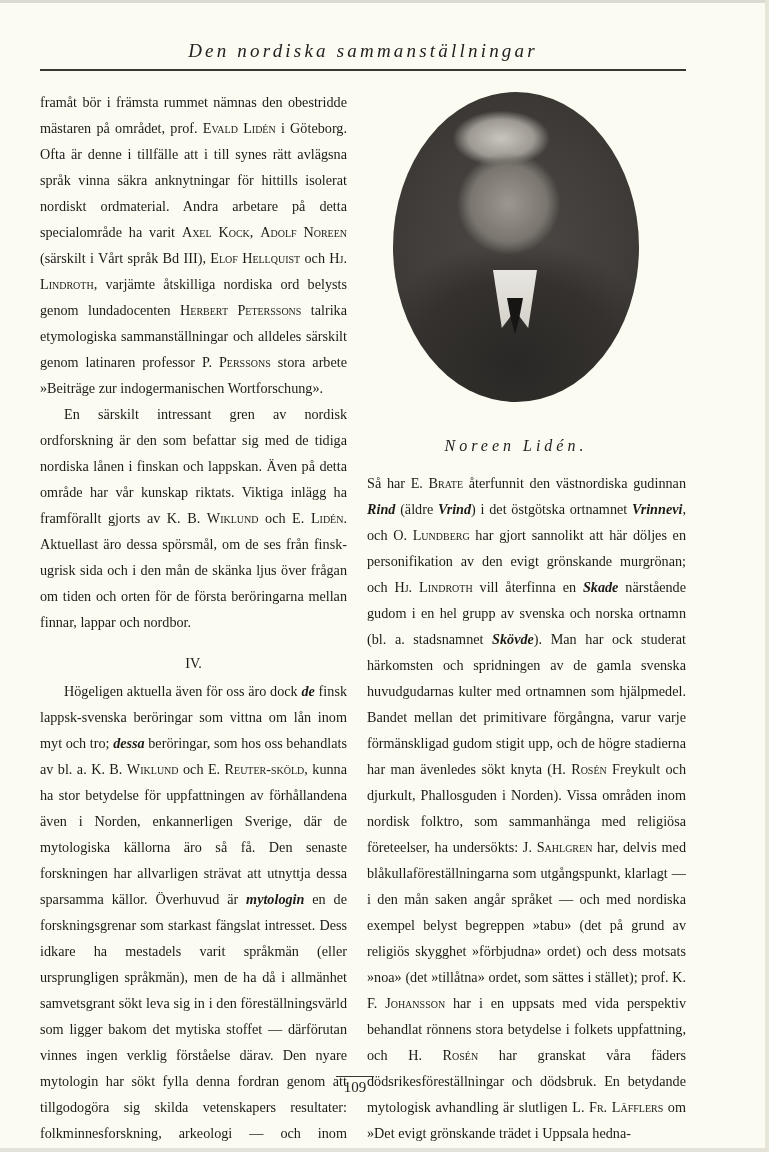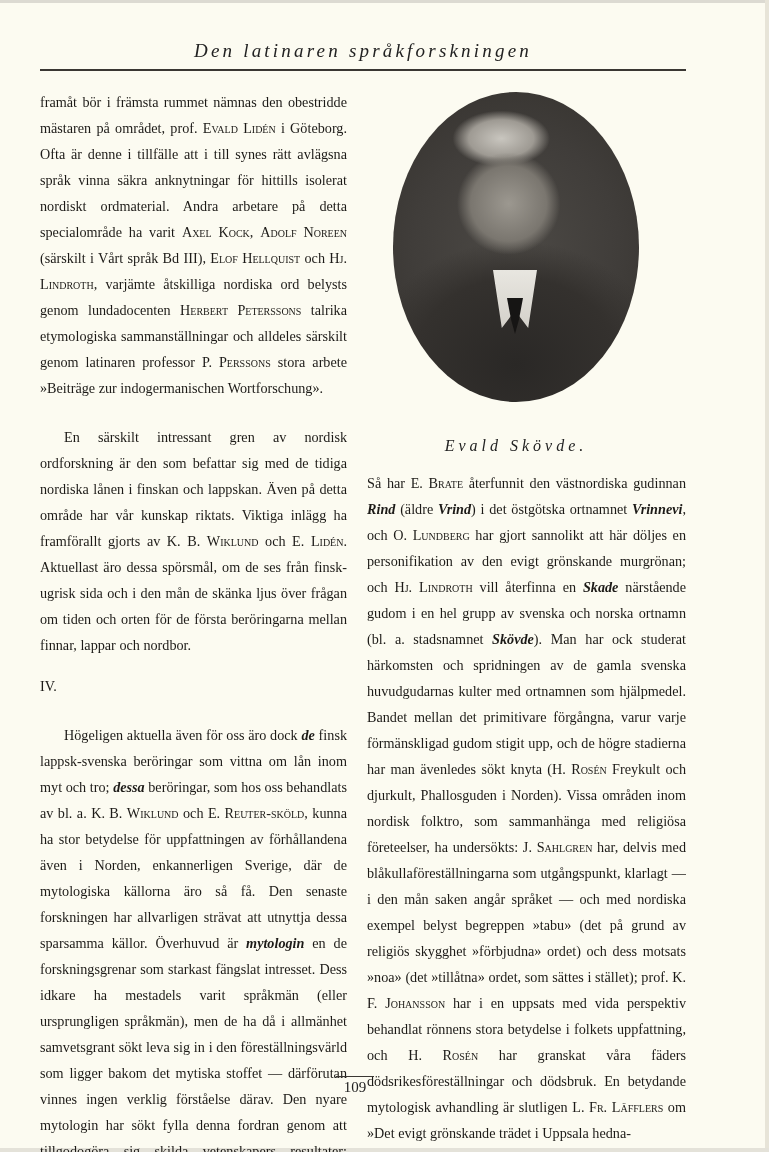--- a/index.html
+++ b/index.html
@@ -18,24 +18,24 @@
     position: absolute; left: 40px; top: 40px; width: 646px;
     text-align: center; font-style: italic; font-size: 19px;
     letter-spacing: 3.2px; color: #222;
   }
   .head-rule { position: absolute; left: 40px; top: 69px; width: 646px; height: 1.5px; background: #3a3733; }
 
   .col { position: absolute; font-size: 14.2px; line-height: 26px; text-align: justify; }
   .col-left { left: 40px; top: 89px; width: 307px; }
   .col-right { left: 367px; top: 470px; width: 319px; }
   .col p { margin: 0; text-indent: 0; }
-  .col p.indent { text-indent: 24px; margin-top: 23px; }
+  .col p.indent { text-indent: 24px; }
   .sc { font-variant: small-caps; }
   .it { font-style: italic; font-weight: bold; }
-  .section-num { text-align: left; margin: 15px 0 2px 0 !important; text-indent: 0 !important; }
+  .section-num { text-align: center; margin: 15px 0 2px 0 !important; text-indent: 0 !important; }
 
   .portrait-wrap { position: absolute; left: 393px; top: 92px; width: 246px; height: 310px; }
   .portrait {
     width: 246px; height: 310px; border-radius: 50%;
     background:
       radial-gradient(ellipse 28% 22% at 47% 36%, #9c9890 0%, #7a766f 55%, transparent 75%),
       radial-gradient(ellipse 22% 10% at 44% 15%, #c9c6bf 0%, #9e9a93 60%, transparent 90%),
       radial-gradient(ellipse 60% 40% at 50% 88%, #2a2826 0%, #34312e 70%, transparent 100%),
       radial-gradient(ellipse 70% 60% at 50% 50%, #4c4945 0%, #403d3a 60%, #36332f 100%);
     position: relative; overflow: hidden;
@@ -53,37 +53,37 @@
   .folio-rule { position: absolute; left: 336px; top: 1076px; width: 38px; height: 1px; background: #3a3733; }
   .folio { position: absolute; left: 336px; top: 1079px; width: 38px; text-align: center; font-size: 15px; color: #222; }
 </style>
 </head>
 <body>
 
 <div class="page-edge-top"></div>
 <div class="page-edge-right"></div>
 <div class="page-edge-bottom"></div>
 
-<div class="running-head">Den latinaren språkforskningen</div>
+<div class="running-head">Den nordiska sammanställningar</div>
 <div class="head-rule"></div>
 
 <div class="col col-left">
   <p><span>framåt bör i främsta rummet nämnas den obestridde mästaren på området, prof. </span><span class="sc">Evald Lidén</span><span> i Göteborg. Ofta är denne i tillfälle att i till synes rätt avlägsna språk vinna säkra anknytningar för hittills isolerat nordiskt ordmaterial. Andra arbetare på detta specialområde ha varit </span><span class="sc">Axel Kock</span><span>, </span><span class="sc">Adolf Noreen</span><span> (särskilt i Vårt språk Bd III), </span><span class="sc">Elof Hellquist</span><span> och </span><span class="sc">Hj. Lindroth</span><span>, varjämte åtskilliga nordiska ord belysts genom lundadocenten </span><span class="sc">Herbert Peterssons</span><span> talrika etymologiska sammanställningar och alldeles särskilt genom latinaren professor P. </span><span class="sc">Perssons</span><span> stora arbete »Beiträge zur indogermanischen Wortforschung».</span></p>
   <p class="indent"><span>En särskilt intressant gren av nordisk ordforskning är den som befattar sig med de tidiga nordiska lånen i finskan och lappskan. Även på detta område har vår kunskap riktats. Viktiga inlägg ha framförallt gjorts av K. B. </span><span class="sc">Wiklund</span><span> och E. </span><span class="sc">Lidén</span><span>. Aktuellast äro dessa spörsmål, om de ses från finsk-ugrisk sida och i den mån de skänka ljus över frågan om tiden och orten för de första beröringarna mellan finnar, lappar och nordbor.</span></p>
   <p class="section-num">IV.</p>
   <p class="indent"><span>Högeligen aktuella även för oss äro dock </span><span class="it">de</span><span> finsk lappsk-svenska beröringar som vittna om lån inom myt och tro; </span><span class="it">dessa</span><span> beröringar, som hos oss behandlats av bl. a. K. B. </span><span class="sc">Wiklund</span><span> och E. </span><span class="sc">Reuter-sköld</span><span>, kunna ha stor betydelse för uppfattningen av förhållandena även i Norden, enkannerligen Sverige, där de mytologiska källorna äro så få. Den senaste forskningen har allvarligen strävat att utnyttja dessa sparsamma källor. Överhuvud är </span><span class="it">mytologin</span><span> en de forskningsgrenar som starkast fängslat intresset. Dess idkare ha mestadels varit språkmän (eller ursprungligen språkmän), men de ha då i allmänhet samvetsgrant sökt leva sig in i den föreställningsvärld som ligger bakom det mytiska stoffet — därförutan vinnes ingen verklig förståelse därav. Den nyare mytologin har sökt fylla denna fordran genom att tillgodogöra sig skilda vetenskapers resultater: folkminnesforskning, arkeologi — och inom språkforskningen framför allt namnforskning och runologi, om vilka vi strax få tala.</span></p>
   <p class="indent"><span>Man har påvisat, att i Norden vissa gudar åtnjutit verklig kult, om vilka detta förut ej med säkerhet kunnat antagas.</span></p>
 </div>
 
 <div class="portrait-wrap">
   <div class="portrait">
     <div class="collar"></div>
     <div class="tie"></div>
   </div>
 </div>
-<div class="caption">Evald Skövde.</div>
+<div class="caption">Noreen Lidén.</div>
 
 <div class="col col-right">
   <p><span>Så har E. </span><span class="sc">Brate</span><span> återfunnit den västnordiska gudinnan </span><span class="it">Rind</span><span> (äldre </span><span class="it">Vrind</span><span>) i det östgötska ortnamnet </span><span class="it">Vrinnevi</span><span>, och O. </span><span class="sc">Lundberg</span><span> har gjort sannolikt att här döljes en personifikation av den evigt grönskande murgrönan; och </span><span class="sc">Hj. Lindroth</span><span> vill återfinna en </span><span class="it">Skade</span><span> närstående gudom i en hel grupp av svenska och norska ortnamn (bl. a. stadsnamnet </span><span class="it">Skövde</span><span>). Man har ock studerat härkomsten och spridningen av de gamla svenska huvudgudarnas kulter med ortnamnen som hjälpmedel. Bandet mellan det primitivare förgångna, varur varje förmänskligad gudom stigit upp, och de högre stadierna har man ävenledes sökt knyta (H. </span><span class="sc">Rosén</span><span> Freykult och djurkult, Phallosguden i Norden). Vissa områden inom nordisk folktro, som sammanhänga med religiösa företeelser, ha undersökts: J. </span><span class="sc">Sahlgren</span><span> har, delvis med blåkullaföreställningarna som utgångspunkt, klarlagt — i den mån saken angår språket — och med nordiska exempel belyst begreppen »tabu» (det på grund av religiös skygghet »förbjudna» ordet) och dess motsats »noa» (det »tillåtna» ordet, som sättes i stället); prof. K. F. </span><span class="sc">Johansson</span><span> har i en uppsats med vida perspektiv behandlat rönnens stora betydelse i folkets uppfattning, och H. </span><span class="sc">Rosén</span><span> har granskat våra fäders dödsrikesföreställningar och dödsbruk. En betydande mytologisk avhandling är slutligen L. </span><span class="sc">Fr. Läfflers</span><span> om »Det evigt grönskande trädet i Uppsala hedna-</span></p>
 </div>
 
 <div class="folio-rule"></div>
 <div class="folio">109</div>
 
 </body></html>

